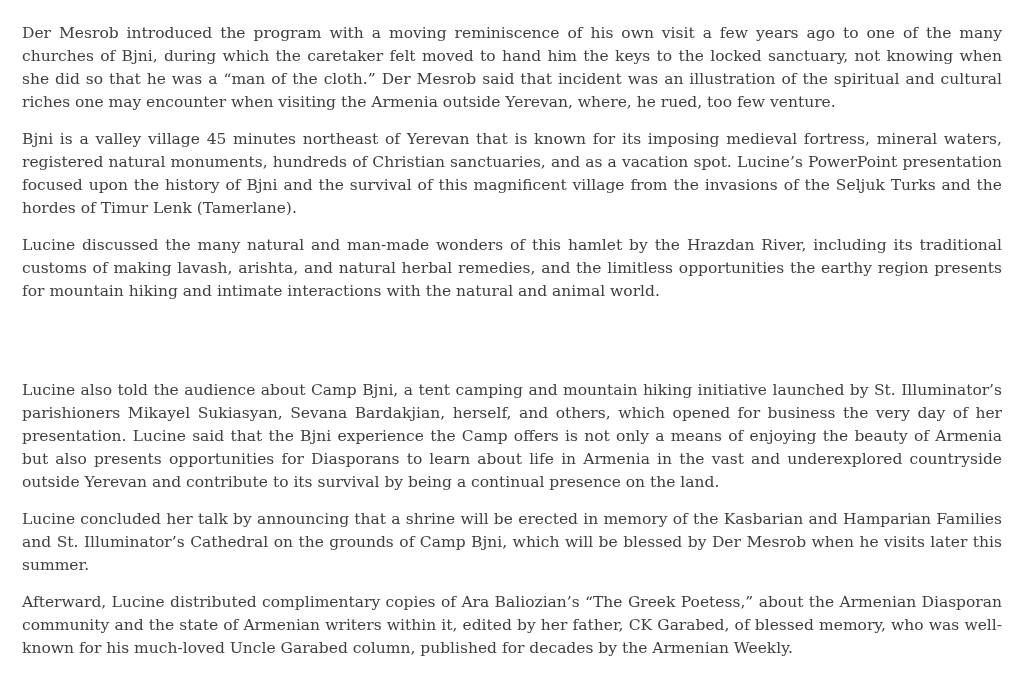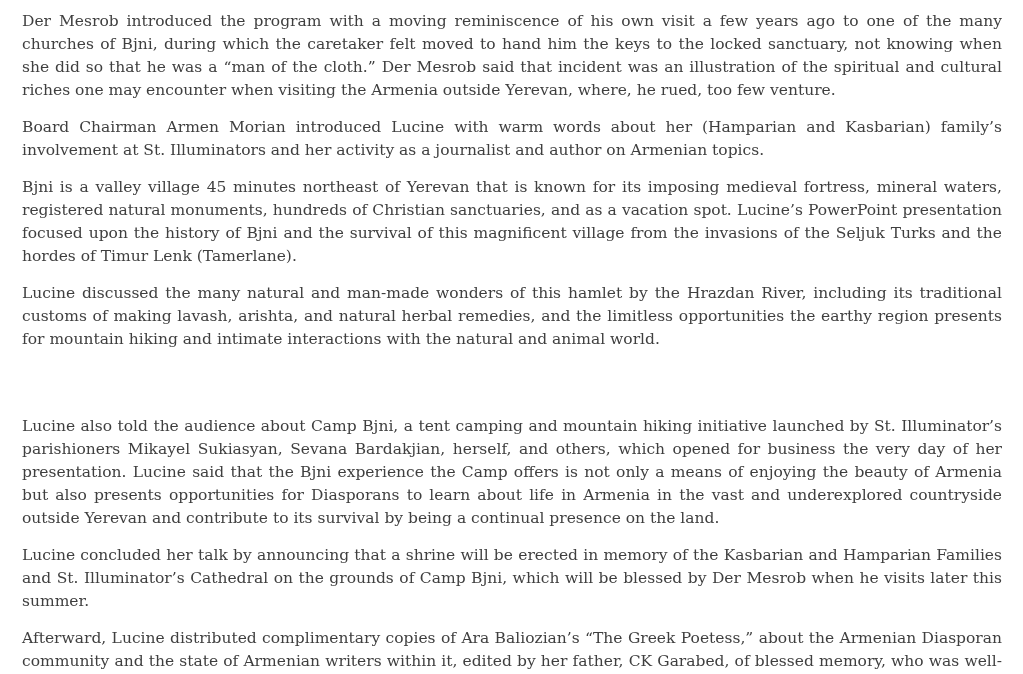--- a/index.html
+++ b/index.html
@@ -16,36 +16,35 @@
     box-sizing: border-box;
     width: 1023px;
     padding: 10px 21px 0 22px;
     font-family: "DejaVu Serif", "Liberation Serif", serif;
     font-size: 15.5px;
     line-height: 23px;
     color: #3f3f3f;
     text-align: justify;
   }
   p.para {
-    margin: 0 0 14px 0;
+    margin: 12px 0 14px 0;
   }
   .spacer {
     height: 50px;
   }
   .italic {
   }
 </style>
 </head>
 <body>
 
 <div class="article">
 
   <p class="para"><span>Der Mesrob introduced the program with a moving reminiscence of his own visit a few years ago to one of the many churches of Bjni, during which the caretaker felt moved to hand him the keys to the locked sanctuary, not knowing when she did so that he was a “man of the cloth.” Der Mesrob said that incident was an illustration of the spiritual and cultural riches one may encounter when visiting the Armenia outside Yerevan, where, he rued, too few venture.</span></p>
 
-  <p class="para"><span>Board Chairman Armen Morian introduced Lucine with warm words about her (Hamparian and Kasbarian) family’s involvement at St. Illuminators and her activity as a journalist and author on Armenian topics.</span></p>
 
   <p class="para"><span class="italic">Bjni</span><span> is a valley village 45 minutes northeast of Yerevan that is known for its imposing medieval fortress, mineral waters, registered natural monuments, hundreds of Christian sanctuaries, and as a vacation spot. Lucine’s PowerPoint presentation focused upon the history of Bjni and the survival of this magnificent village from the invasions of the Seljuk Turks and the hordes of Timur Lenk (Tamerlane).</span></p>
 
   <p class="para"><span>Lucine discussed the many natural and man-made wonders of this hamlet by the Hrazdan River, including its traditional customs of making lavash, arishta, and natural herbal remedies, and the limitless opportunities the earthy region presents for mountain hiking and intimate interactions with the natural and animal world.</span></p>
 
   <div class="spacer"></div>
 
   <p class="para"><span>Lucine also told the audience about Camp Bjni, a tent camping and mountain hiking initiative launched by St. Illuminator’s parishioners Mikayel Sukiasyan, Sevana Bardakjian, herself, and others, which opened for business the very day of her presentation. Lucine said that the Bjni experience the Camp offers is not only a means of enjoying the beauty of Armenia but also presents opportunities for Diasporans to learn about life in Armenia in the vast and underexplored countryside outside Yerevan and contribute to its survival by being a continual presence on the land.</span></p>
 
   <p class="para"><span>Lucine concluded her talk by announcing that a shrine will be erected in memory of the Kasbarian and Hamparian Families and St. Illuminator’s Cathedral on the grounds of Camp Bjni, which will be blessed by Der Mesrob when he visits later this summer.</span></p>

